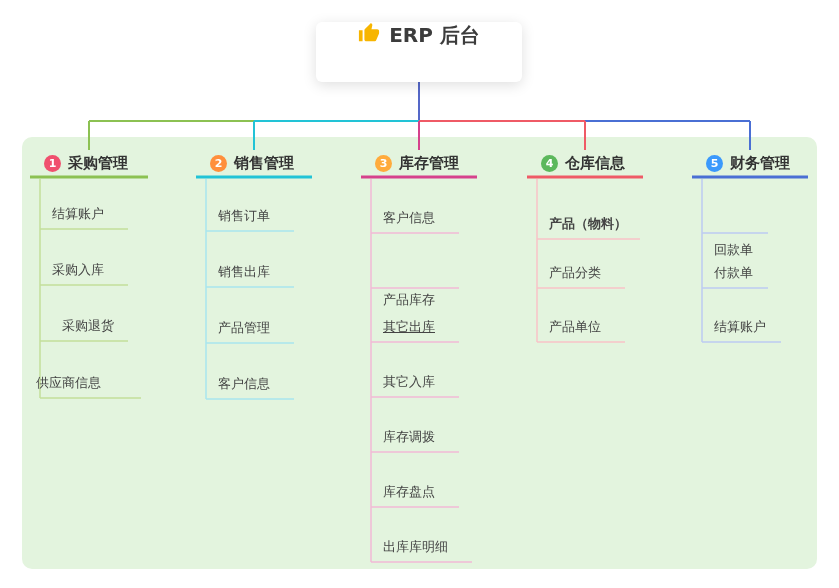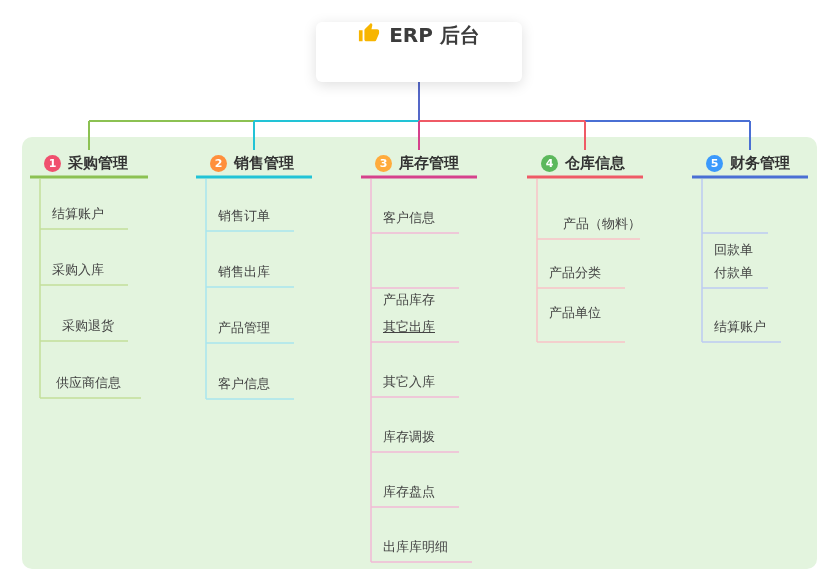--- a/index.html
+++ b/index.html
@@ -125,36 +125,36 @@
     <span>仓库信息</span>
   </div>
   <div class="branch-header" style="left:706px;top:150px;">
     <span class="badge b5">5</span>
     <span>财务管理</span>
   </div>
 
   <div class="child" style="left:52px;top:205px;">结算账户</div>
   <div class="child" style="left:52px;top:261px;">采购入库</div>
   <div class="child" style="left:62px;top:317px;">采购退货</div>
-  <div class="child" style="left:56px;top:374px;font-family:Liberation Serif, serif;">供应商信息</div>
+  <div class="child" style="left:36px;top:374px;font-family:Liberation Serif, serif;">供应商信息</div>
 
   <div class="child" style="left:218px;top:207px;">销售订单</div>
   <div class="child" style="left:218px;top:263px;">销售出库</div>
   <div class="child" style="left:218px;top:319px;">产品管理</div>
   <div class="child" style="left:218px;top:375px;">客户信息</div>
 
   <div class="child" style="left:383px;top:209px;">客户信息</div>
   <div class="child" style="left:383px;top:264px;margin-top:27px;">产品库存</div>
   <div class="child" style="left:383px;top:318px;text-decoration:underline;">其它出库</div>
   <div class="child" style="left:383px;top:373px;">其它入库</div>
   <div class="child" style="left:383px;top:428px;">库存调拨</div>
   <div class="child" style="left:383px;top:483px;">库存盘点</div>
   <div class="child" style="left:383px;top:538px;">出库库明细</div>
 
-  <div class="child" style="left:563px;top:215px;">产品（物料）</div>
+  <div class="child" style="left:549px;top:215px;font-weight:bold;">产品（物料）</div>
   <div class="child" style="left:549px;top:264px;">产品分类</div>
-  <div class="child" style="left:549px;top:304px;">产品单位</div>
+  <div class="child" style="left:549px;top:318px;">产品单位</div>
 
   <div class="child" style="left:714px;top:209px;margin-top:32px;">回款单</div>
   <div class="child" style="left:714px;top:264px;">付款单</div>
   <div class="child" style="left:714px;top:318px;">结算账户</div>
 
 </div>
 
 </body></html>

